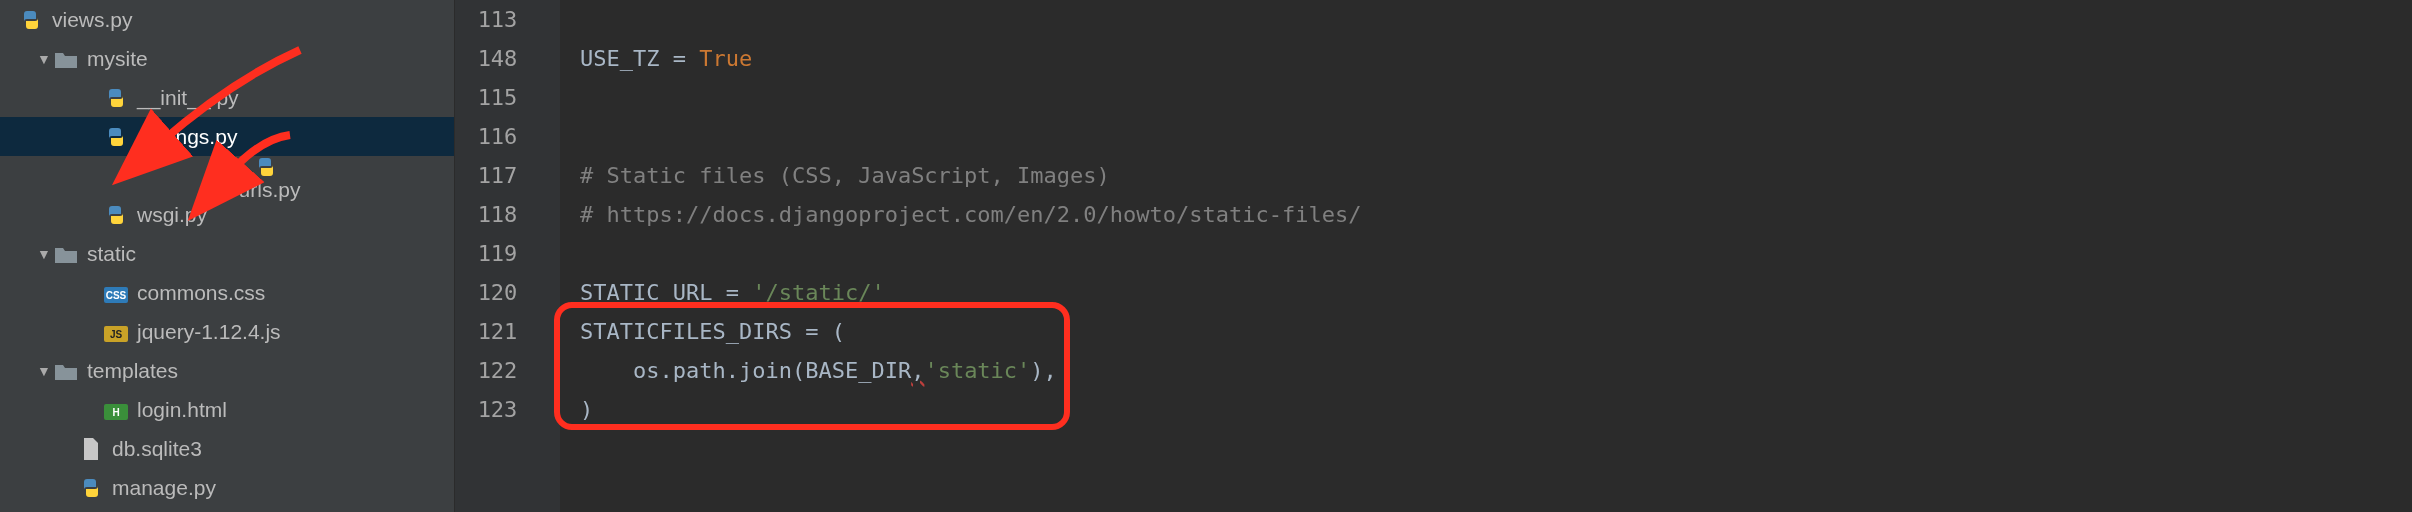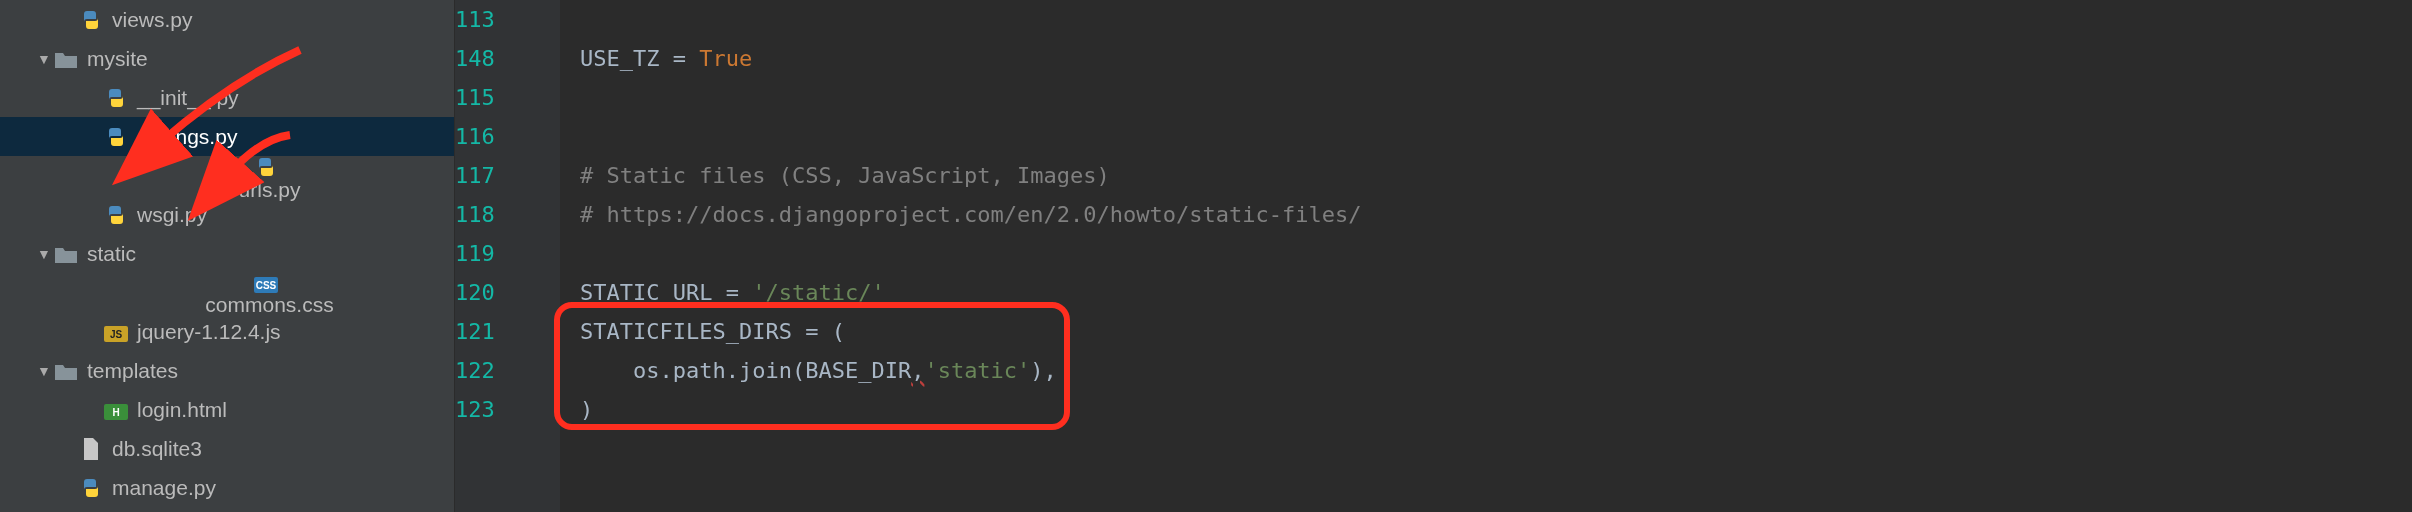--- a/index.html
+++ b/index.html
@@ -14,24 +14,24 @@
   }
   .sidebar {
     width: 455px;
     background: #3c3f41;
     border-right: 1px solid #2b2b2b;
     padding-top: 0;
   }
   .gutter {
     width: 105px;
     background: #313335;
-    text-align: left;
+    text-align: center;
     padding-right: 20px;
     font-size: 22px;
-    color: #14b8a6;
+    color: #a3a3a3;
     line-height: 39px;
     padding-top: 0;
   }
   .editor {
     flex: 1;
     background: #2b2b2b;
     font-size: 22px;
     line-height: 39px;
     padding-left: 20px;
     position: relative;
@@ -77,21 +77,21 @@
   }
   .arrow {
     position: absolute;
     pointer-events: none;
   }
 </style>
 </head>
 <body>
 
 <div class="sidebar" id="sidebar">
-    <div class="tree-row" style="padding-left: 60px;">
+    <div class="tree-row" style="">
       <span class="chev"></span>
       <span class="icon">
         <svg width="22" height="22">
           <rect width="22" height="22" rx="3" fill="none"></rect>
           <path d="M7 2 h6 a3 3 0 0 1 3 3 v5 h-9 a3 3 0 0 0 -3 3 v-8 a3 3 0 0 1 3 -3 Z" fill="#4b8bbe"></path>
           <path d="M15 20 h-6 a3 3 0 0 1 -3 -3 v-5 h9 a3 3 0 0 0 3 -3 v8 a3 3 0 0 1 -3 3 Z" fill="#ffd43b"></path>
         </svg>
       </span>
       <span>views.py</span>
     </div>
@@ -150,21 +150,21 @@
     </div>
     <div class="tree-row" style="padding-left: 35px;">
       <span class="chev">▼</span>
       <span class="icon">
         <svg width="22" height="18">
           <path d="M0 3 h8 l2 3 h12 v12 h-22 Z" fill="#87939a"></path>
         </svg>
       </span>
       <span>static</span>
     </div>
-    <div class="tree-row" style="padding-left: 85px; flex-direction: column;">
+    <div class="tree-row" style="padding-left: 85px;">
       <span class="chev"></span>
       <span class="icon">
         <svg width="24" height="20">
           <rect width="24" height="16" y="4" rx="2" fill="#2e7bb8"></rect>
           <text x="12" y="16" font-size="10" font-family="sans-serif" fill="#fff" text-anchor="middle" font-weight="bold">CSS</text>
         </svg>
       </span>
       <span>commons.css</span>
     </div>
     <div class="tree-row" style="padding-left: 85px;">

